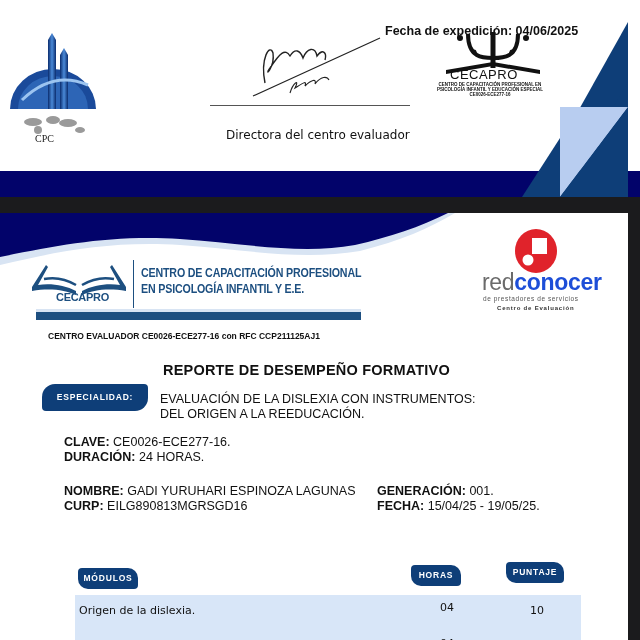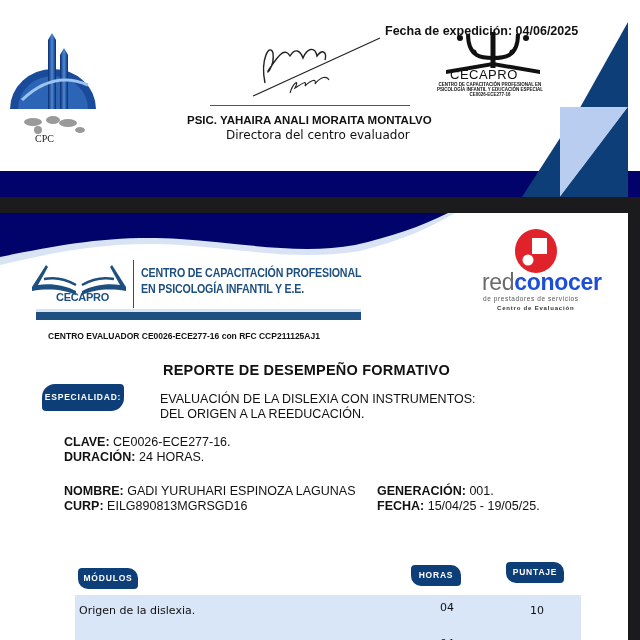--- a/index.html
+++ b/index.html
@@ -32,21 +32,21 @@
   .cec-bar { position:absolute; left:36px; top:99px; width:325px; height:8px; background:#1d4f80; box-shadow:0 -3px 0 #d8e4f3; }
   .centro-evaluador { position:absolute; left:48px; top:118px; font-size:8.5px; font-weight:bold; color:#111; white-space:nowrap; }
 
   .red-logo { position:absolute; left:514px; top:16px; width:44px; height:46px; }
   .red-text { position:absolute; left:482px; top:56px; font-size:23px; color:#6a6a6a; white-space:nowrap; letter-spacing:-0.3px; }
   .red-text b { color:#1d4ed8; }
   .red-sub1 { position:absolute; left:483px; top:82px; font-size:6.5px; color:#555; letter-spacing:0.6px; white-space:nowrap; }
   .red-sub2 { position:absolute; left:497px; top:92px; font-size:6px; font-weight:bold; color:#333; letter-spacing:0.8px; white-space:nowrap; }
 
   .report-title { position:absolute; left:163px; top:149px; font-size:14.5px; font-weight:bold; color:#111; white-space:nowrap; letter-spacing:0.2px; }
-  .esp-pill { position:absolute; left:42px; top:171px; width:82px; height:27px; background:#0e3e78; border-radius:13px 4px 13px 4px; color:#fff; font-size:8.5px; font-weight:bold; letter-spacing:0.8px; line-height:27px; text-align:center; }
+  .esp-pill { position:absolute; left:42px; top:171px; width:106px; height:27px; background:#0e3e78; border-radius:13px 4px 13px 4px; color:#fff; font-size:8.5px; font-weight:bold; letter-spacing:0.8px; line-height:27px; text-align:center; }
   .esp-text { position:absolute; left:160px; top:179px; font-size:12.5px; line-height:15px; color:#111; white-space:nowrap; }
   .field { position:absolute; font-size:12.5px; color:#111; white-space:nowrap; line-height:15px; }
   .field b { font-weight:bold; }
 
   .th { position:absolute; height:21px; background:#0e3e78; color:#fff; font-size:8.5px; font-weight:bold; letter-spacing:0.8px; line-height:21px; text-align:center; border-radius:4px 10px 4px 10px; }
   .row { position:absolute; left:75px; width:506px; height:45px; background:#d8e6f8; }
   .cell { position:absolute; font-family:"DejaVu Sans", sans-serif; font-size:11px; color:#111; white-space:nowrap; }
 </style>
 </head>
 <body>
@@ -86,21 +86,20 @@
     </g>
   </svg>
   <div class="cpc-text">CPC</div>
 
   <svg class="sig" viewBox="0 0 140 72">
     <path d="M8,68 L135,10" stroke="#222" stroke-width="1.2" fill="none"></path>
     <path d="M20,55 C15,30 25,15 28,25 C30,40 18,50 25,40 C35,25 40,20 45,28 C50,20 55,22 58,30 C62,20 70,18 72,28 C78,20 82,25 80,32" stroke="#222" stroke-width="1.4" fill="none"></path>
     <path d="M45,65 C48,55 55,50 50,60 C58,55 62,52 60,58 C66,52 72,50 70,56 C76,48 82,48 84,52" stroke="#222" stroke-width="1.1" fill="none"></path>
   </svg>
   <div class="sig-line"></div>
-  <div class="director-name">PSIC. YAHAIRA ANALI MORAITA MONTALVO</div>
   <div class="director-role">Directora del centro evaluador</div>
 
   <div class="fecha-exp">
     <span>Fecha de expedición:</span>
     <span class="v">04/06/2025</span>
   </div>
 
   <svg class="cecapro-stamp" viewBox="0 0 110 70">
     <path d="M55,4 L55,40" stroke="#111" stroke-width="5"></path>
     <path d="M30,6 C30,30 45,30 55,30 C65,30 80,30 80,6" stroke="#111" stroke-width="4" fill="none"></path>

